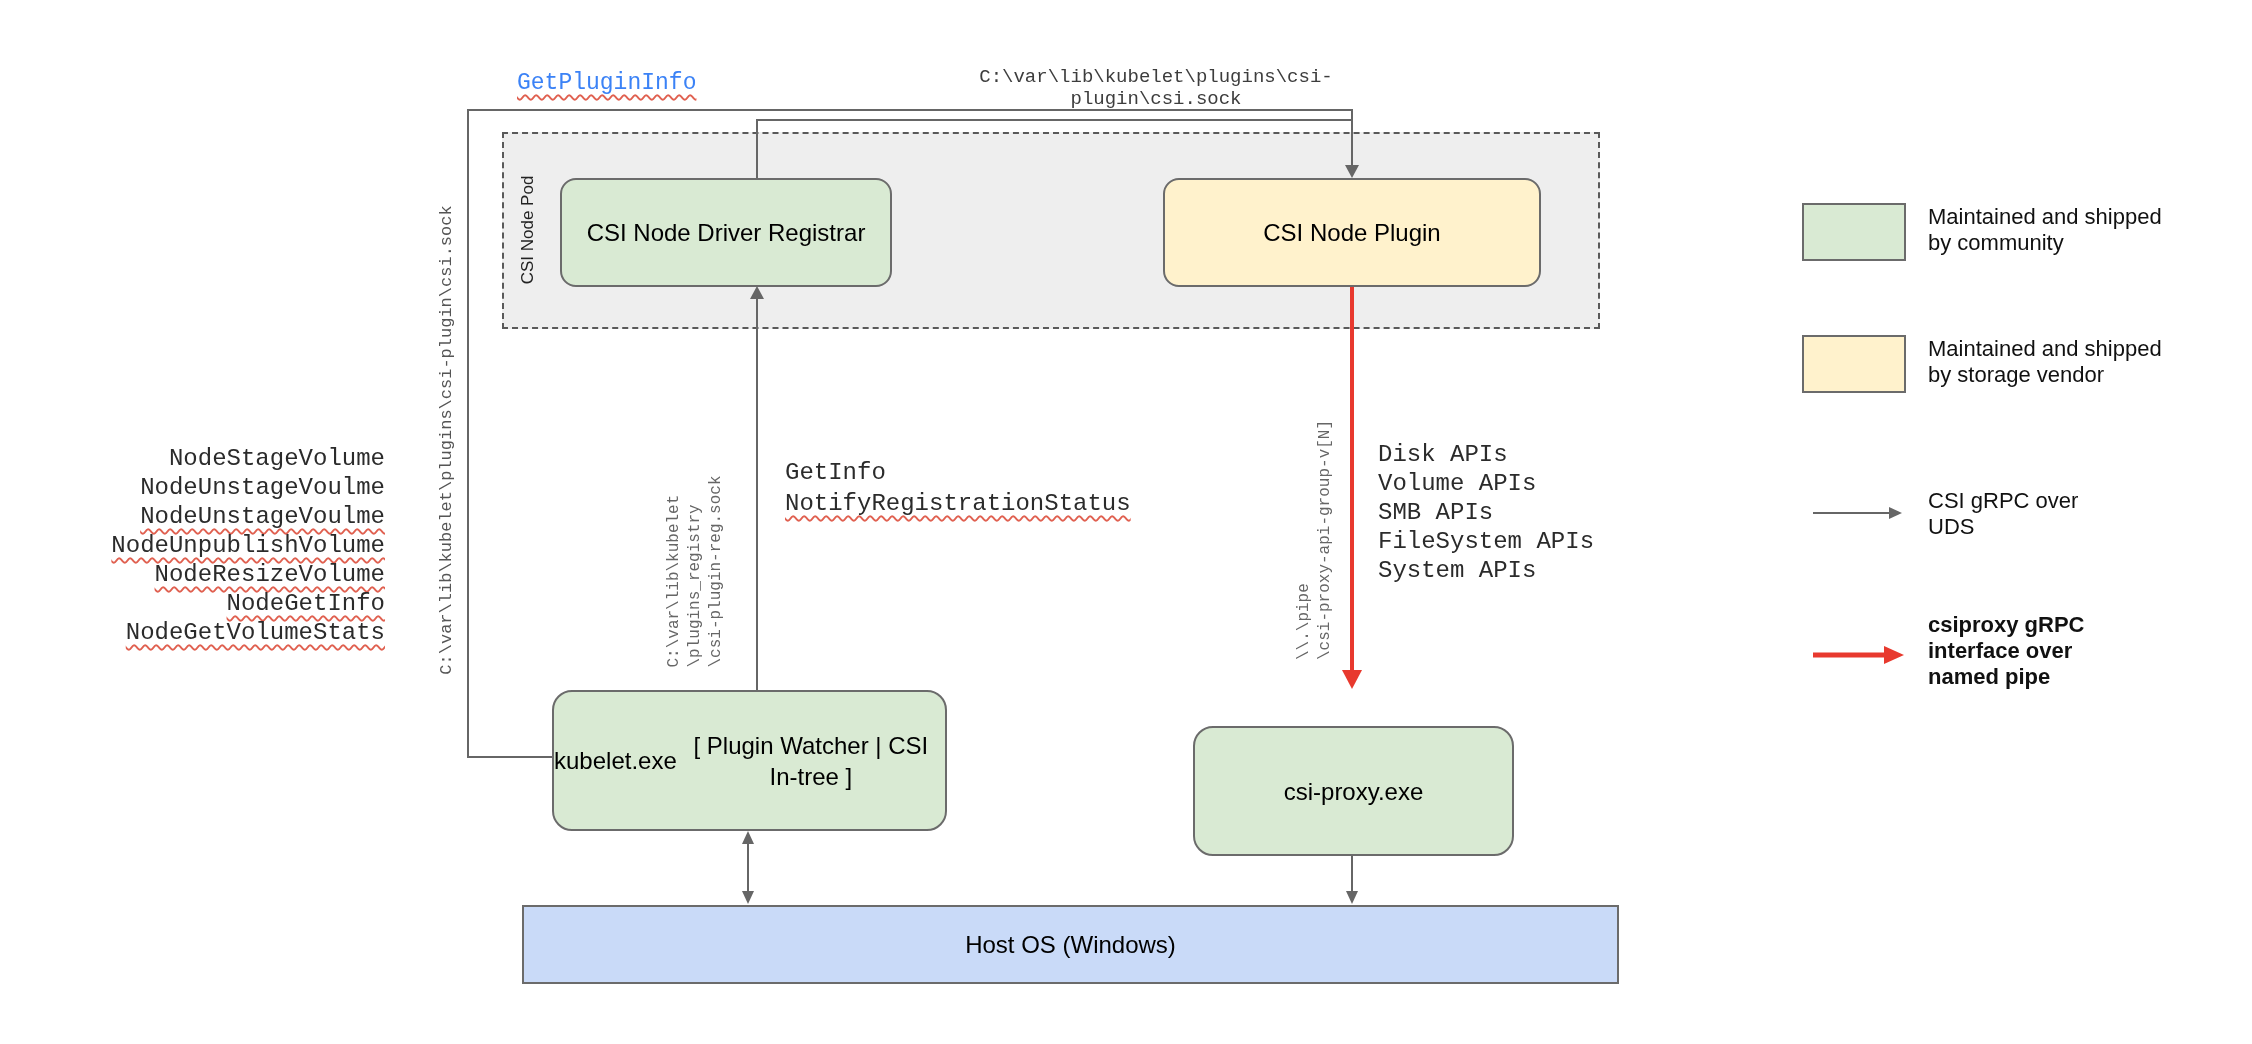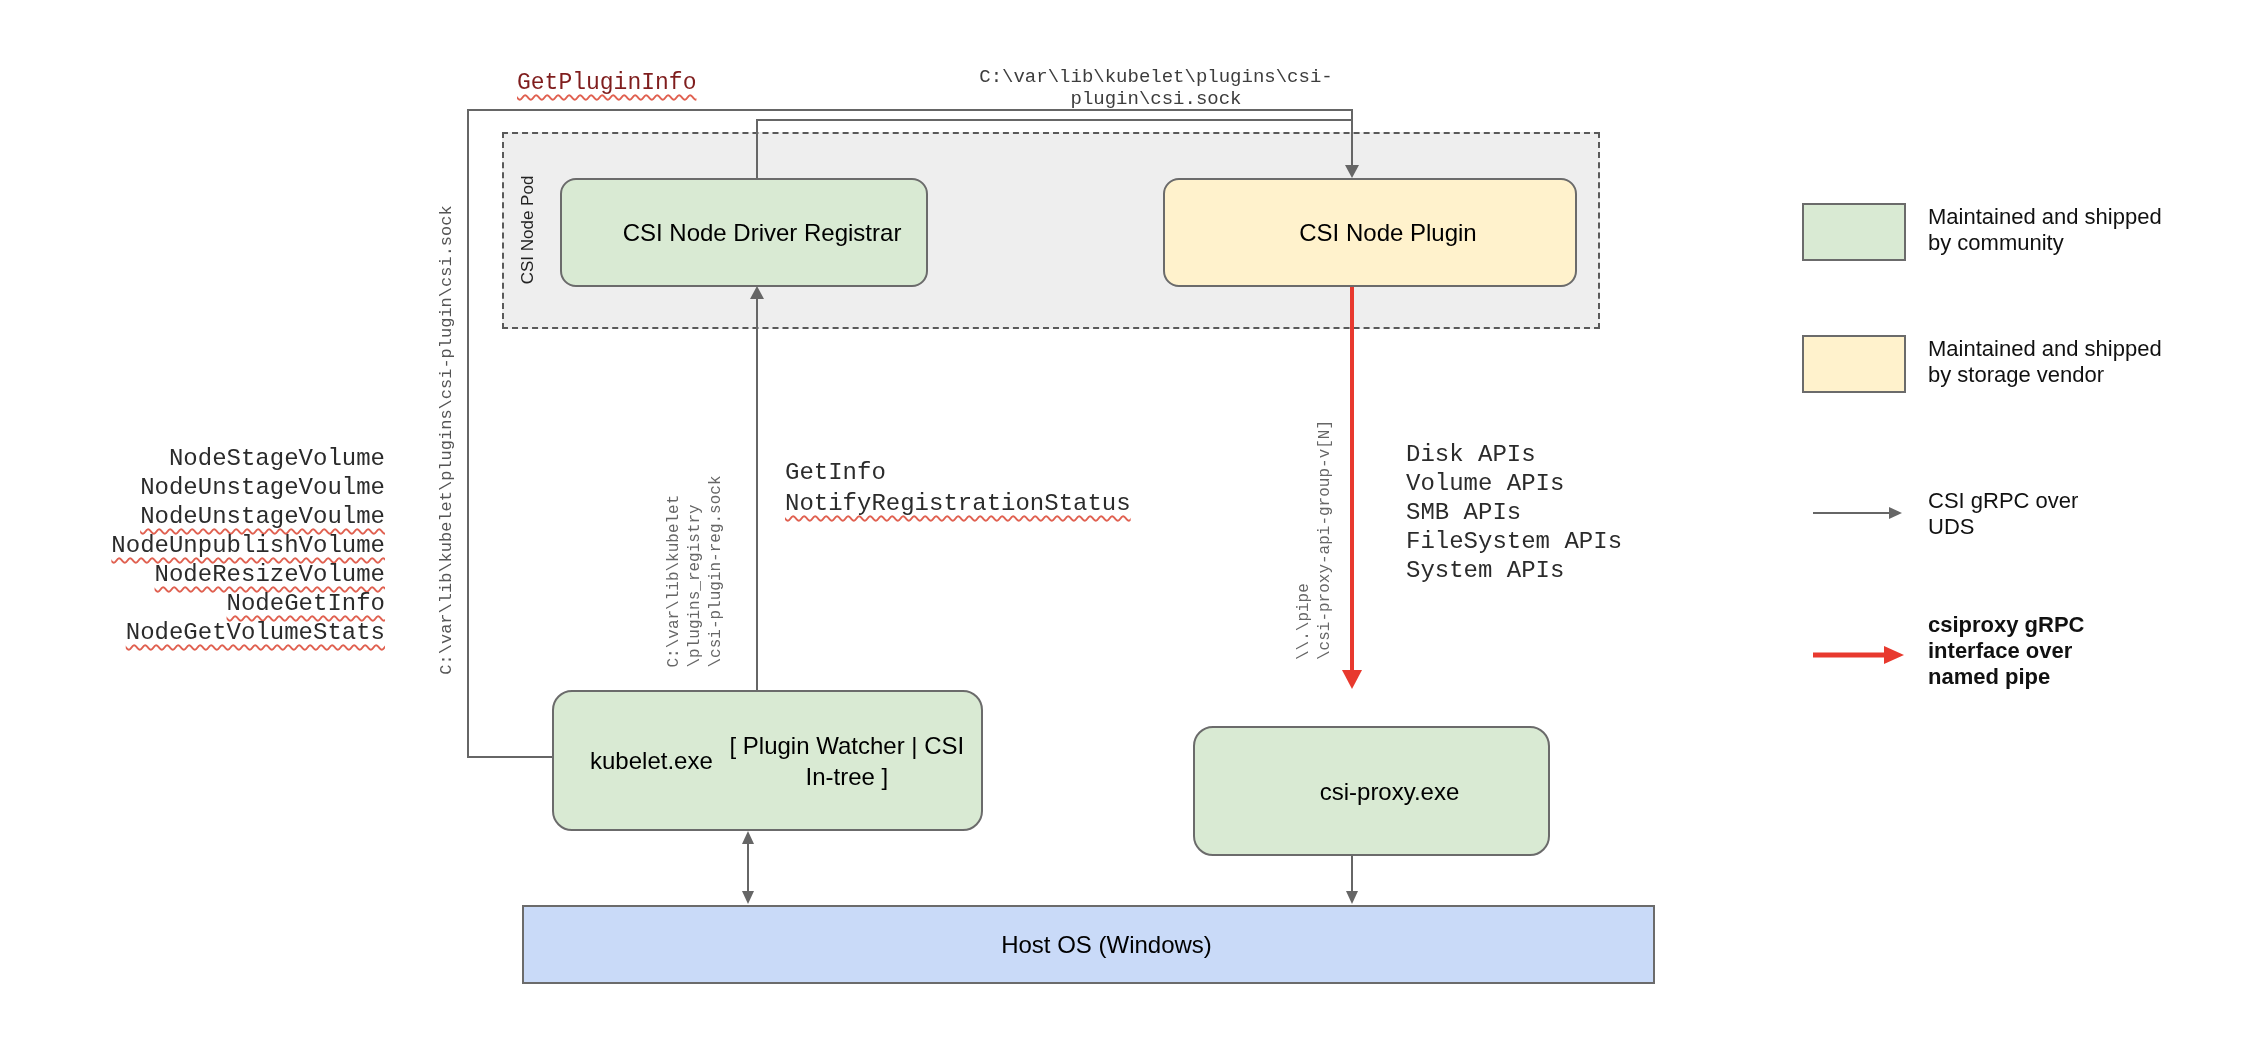--- a/index.html
+++ b/index.html
@@ -2,21 +2,21 @@
 <html><head>
 <meta charset="utf-8">
 <style>
   html,body{margin:0;padding:0;background:#ffffff;}
   #canvas{position:relative;width:2252px;height:1044px;background:#ffffff;overflow:hidden;
           font-family:"Liberation Sans", sans-serif;}
   .abs{position:absolute;}
   
   .pod{background:#eeeeee;border:2px dashed #595959;}
   .node-box{display:flex;align-items:center;justify-content:center;text-align:center;
-            border:2px solid #6b6b6b;font-size:24px;color:#000;line-height:31px;padding-left:36px;}
+            border:2px solid #6b6b6b;font-size:24px;color:#000;line-height:31px;}
   .green{background:#d9ead3;}
   .yellow{background:#fff2cc;}
   .blue{background:#c9daf8;}
   .r16{border-radius:16px;}
   .r20{border-radius:20px;}
   .r12{border-radius:0;}
   
   .mono{font-family:"Liberation Mono","DejaVu Sans Mono",monospace;}
   .code-lg{font-size:24px;color:#2b2b2b;line-height:29px;}
   .code-md{font-size:19px;color:#3d3d3d;}
@@ -79,21 +79,21 @@
   </div>
 
   <div class="abs node-box green r20" style="left:1193px;top:690px;width:317px;height:126px;margin-top:36px;">
     <span>csi-proxy.exe</span>
   </div>
 
   <div class="abs node-box blue r12" style="left:522px;top:905px;width:1093px;height:75px;">
     <span>Host OS (Windows)</span>
   </div>
 
-  <div class="abs mono squiggle" style="left:517px;top:70px;font-size:23px;color:#7f1d1d;">GetPluginInfo</div>
+  <div class="abs mono squiggle" style="left:517px;top:70px;font-size:23px;color:#3b82f6;">GetPluginInfo</div>
 
   <div class="abs mono code-md" style="left:900px;top:66px;width:512px;text-align:center;">C:\var\lib\kubelet\plugins\csi-plugin\csi.sock</div>
 
   <div class="abs mono vrot" style="left:202px;top:430px;width:490px;height:20px;font-size:17px;color:#555;text-align:center;">C:\var\lib\kubelet\plugins\csi-plugin\csi.sock</div>
 
   <div class="abs mono code-lg right" style="left:60px;top:444px;width:325px;">
     <div>NodeStageVolume</div>
     <div>NodeUnstageVoulme</div>
     <div class="squiggle" style="display:inline-block;">NodeUnstageVoulme</div>
     <div class="squiggle">NodeUnpublishVolume</div>
@@ -107,21 +107,21 @@
 \csi-plugin-reg.sock</div>
 
   <div class="abs mono" style="left:785px;top:457px;font-size:24px;color:#2b2b2b;line-height:31px;">
     <div>GetInfo</div>
     <div class="squiggle">NotifyRegistrationStatus</div>
   </div>
 
   <div class="abs mono vrot code-path" style="left:1170px;top:494px;width:290px;height:42px;text-align:left;">\\.\pipe
 \csi-proxy-api-group-v[N]</div>
 
-  <div class="abs mono code-lg" style="left:1378px;top:440px;line-height:29px;margin-left:28px;">
+  <div class="abs mono code-lg" style="left:1378px;top:440px;line-height:29px;">
     <div>Disk APIs</div>
     <div>Volume APIs</div>
     <div>SMB APIs</div>
     <div>FileSystem APIs</div>
     <div>System APIs</div>
   </div>
 
   <div class="abs swatch green" style="left:1802px;top:203px;width:100px;height:54px;"></div>
   <div class="abs legend-text" style="left:1928px;top:204px;">Maintained and shipped
 by community</div>

